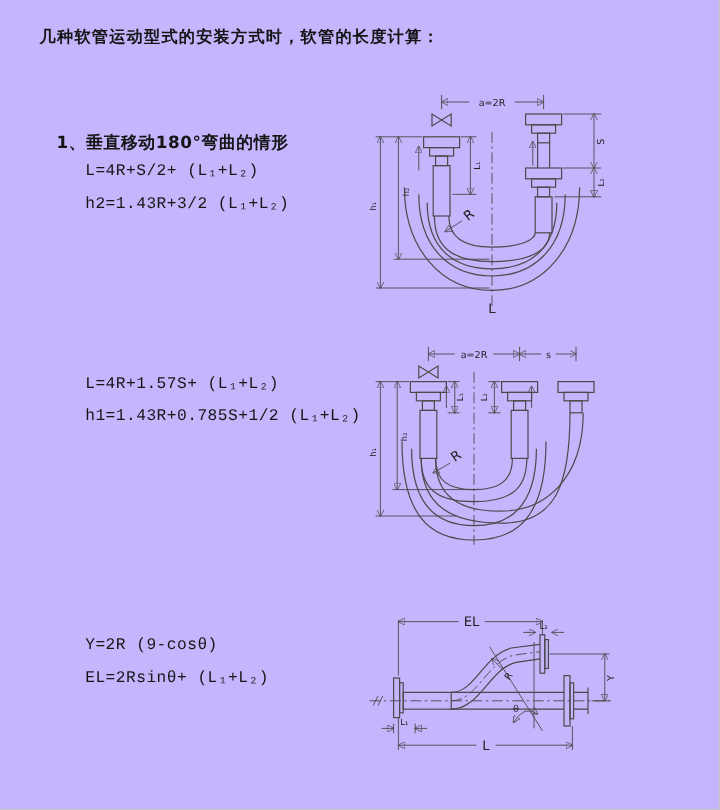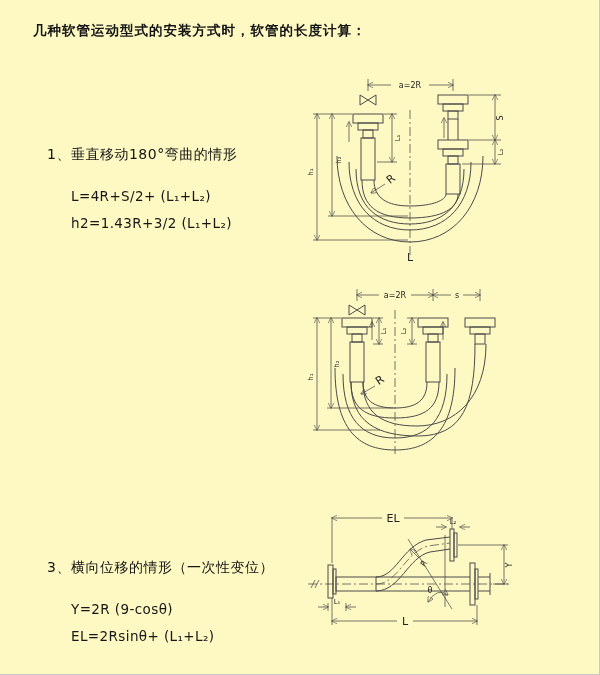--- a/index.html
+++ b/index.html
@@ -1,27 +1,27 @@
 <!DOCTYPE html>
 <html><head>
 <meta charset="utf-8">
 <style>
   html,body{margin:0;padding:0;background:#ffffff;}
   .page{
-    position:relative;width:600px;height:675px;background:#fef9c3;overflow:hidden;
+    position:relative;width:600px;height:675px;background:#c4b5fd;overflow:hidden;
     font-family:"DejaVu Sans","Liberation Sans",sans-serif;color:#1a1a1a;
     border-right:1px solid #c9c9c9;border-bottom:1px solid #c9c9c9;box-sizing:border-box;
   }
   .title{
     position:absolute;left:33px;top:22px;font-size:13.5px;font-weight:600;
     letter-spacing:1px;white-space:nowrap;color:#151515;
   }
   .sec{position:absolute;left:47px;}
-  .sec-head{font-size:14px;font-weight:400;letter-spacing:0.5px;white-space:nowrap;color:#151515;margin-top:36px;}
-  .formulas{margin-top:19px;}
+  .sec-head{font-size:14px;font-weight:700;letter-spacing:0.5px;white-space:nowrap;color:#151515;}
+  .formulas{margin-top:2px;font-family:Liberation Mono, monospace;}
   .formula{
     font-size:13.5px;height:27px;line-height:27px;padding-left:24px;
     white-space:nowrap;letter-spacing:0.4px;color:#161616;
   }
   .dwg{position:absolute;}
   .dwg line,.dwg path,.dwg rect{stroke:#4a4a4a;fill:none;}
   .dwg .ln{stroke-width:1;}
   .dwg .thin{stroke-width:0.75;}
   .dwg .cl{stroke-width:0.75;stroke-dasharray:9 3 2 3;}
   .dwg .hose{stroke-width:1;}
@@ -40,25 +40,26 @@
   <section class="sec" style="top:110px;">
     <div class="sec-head">1、垂直移动180°弯曲的情形</div>
     <div class="formulas">
       <div class="formula">L=4R+S/2+ (L₁+L₂)</div>
       <div class="formula">h2=1.43R+3/2 (L₁+L₂)</div>
     </div>
   </section>
 
   <section class="sec" style="top:305px;">
     <div class="formulas">
+      <div class="formula">L=4R+1.57S+ (L₁+L₂)</div>
+      <div class="formula">h1=1.43R+0.785S+1/2 (L₁+L₂)</div>
     </div>
   </section>
 
   <section class="sec" style="top:523px;">
-    <div class="sec-head">3、横向位移的情形（一次性变位）</div>
     <div class="formulas">
       <div class="formula">Y=2R (9-cosθ)</div>
       <div class="formula">EL=2Rsinθ+ (L₁+L₂)</div>
     </div>
   </section>
 
   <svg class="dwg" style="left:305px;top:70px;" width="240" height="195" viewBox="0 0 240 195">
     <defs>
       <marker id="m1" viewBox="0 0 10 10" refX="9" refY="5" markerWidth="8" markerHeight="8" orient="auto-start-reverse">
         <path d="M0 0 L10 5 L0 10 z" fill="#4a4a4a" stroke="none"></path>

